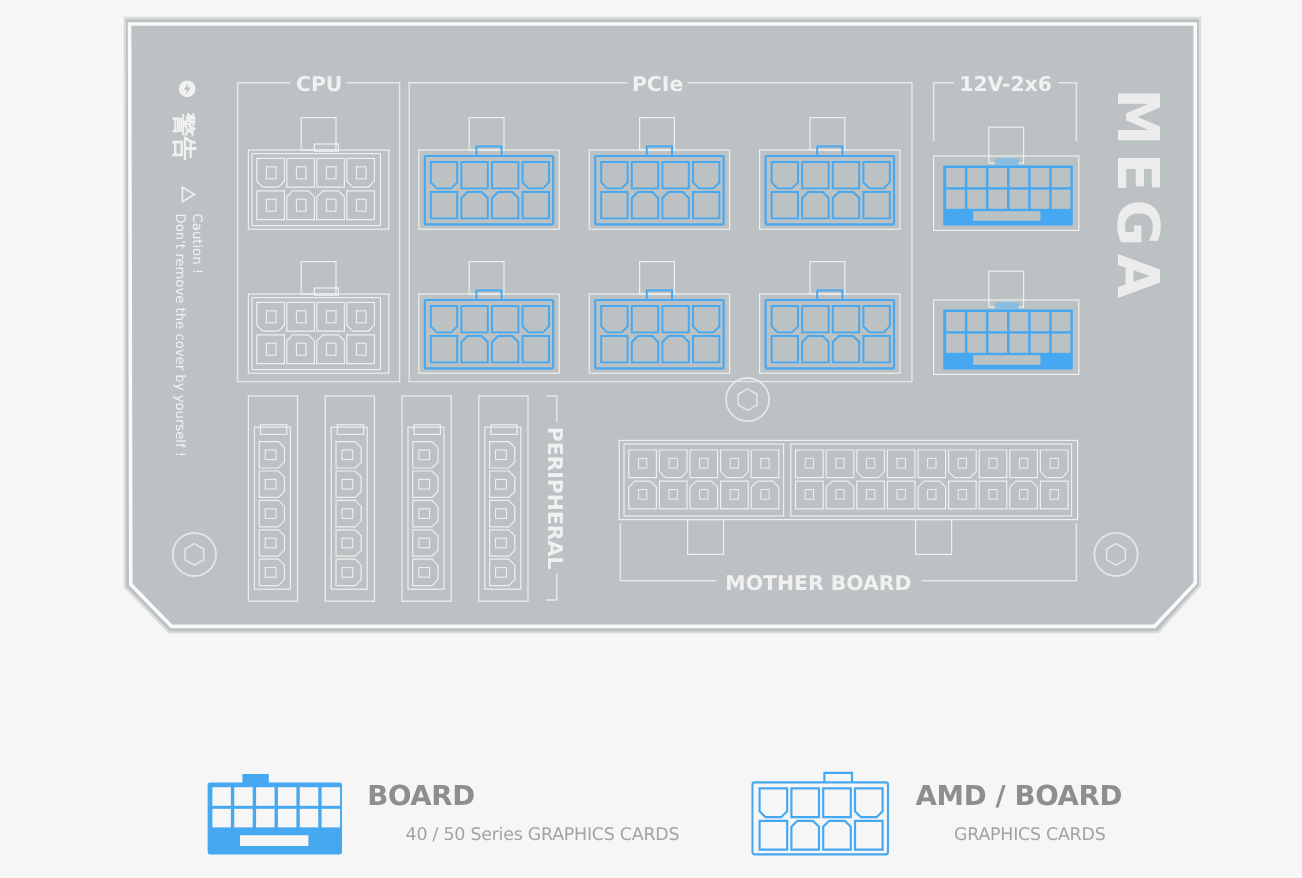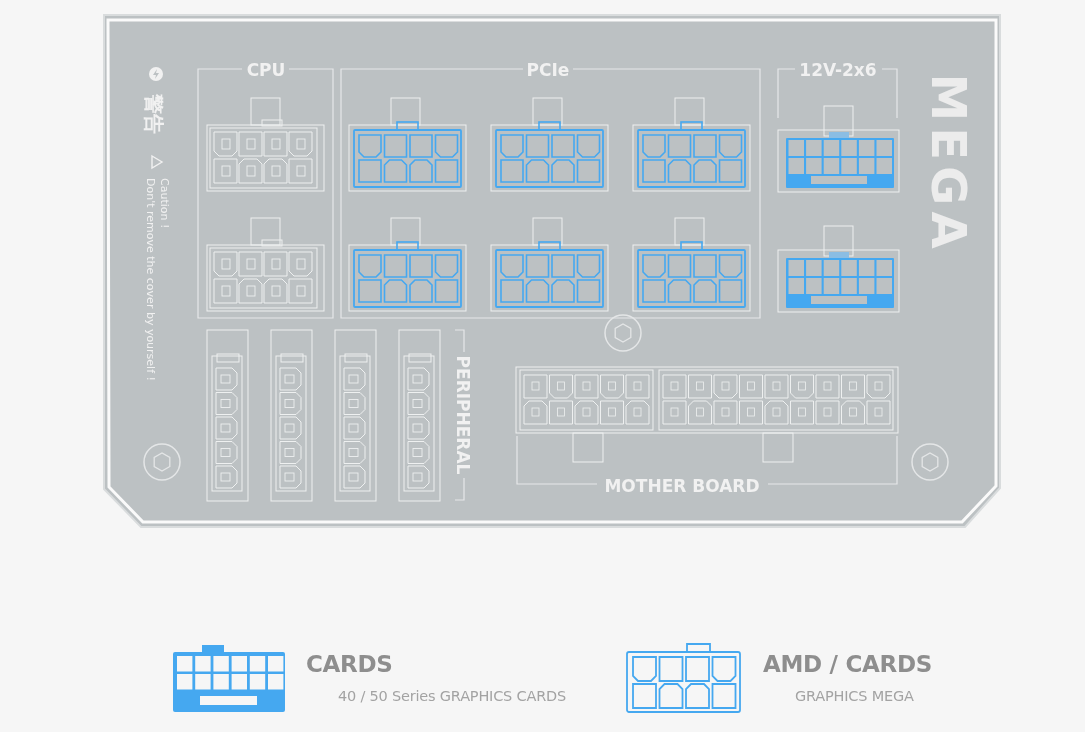--- a/index.html
+++ b/index.html
@@ -429,34 +429,34 @@
         <rect x="96" y="16" width="15.4" height="15.5"></rect>
         <rect x="5" y="34" width="15.4" height="15.5"></rect>
         <rect x="23.2" y="34" width="15.4" height="15.5"></rect>
         <rect x="41.4" y="34" width="15.4" height="15.5"></rect>
         <rect x="59.599999999999994" y="34" width="15.4" height="15.5"></rect>
         <rect x="77.8" y="34" width="15.4" height="15.5"></rect>
         <rect x="96" y="34" width="15.4" height="15.5"></rect>
       </g>
     <rect x="28" y="56" width="57" height="9" fill="#f6f6f6"></rect>
   </svg>
-  <div class="title" style="left:134px; top:11px;">CARDS</div>
+  <div class="title" style="left:134px; top:11px;">BOARD</div>
   <div class="sub" style="left:134px; top:48px;">40 / 50 Series  GRAPHICS CARDS</div>
 </div>
 
 <div class="legend" style="left:626px; width:340px;">
   <svg width="120" height="80">
     <g id="legend-amd-icon" fill="none" stroke="#45a8f0" stroke-width="1.8">
         <path d="M61,12 L61,4 L84,4 L84,12"></path>
         <rect x="1" y="12" width="113" height="60" rx="2"></rect>
         <path d="M7,17 L30,17 L30,36 L25,41 L12,41 L7,36 Z"></path>
         <path d="M33.5,17 L56.5,17 L56.5,41 L33.5,41 Z"></path>
         <path d="M60,17 L83,17 L83,41 L60,41 Z"></path>
         <path d="M86.5,17 L109.5,17 L109.5,36 L104.5,41 L91.5,41 L86.5,36 Z"></path>
         <path d="M7,44 L30,44 L30,68 L7,68 Z"></path>
         <path d="M38.5,44 L51.5,44 L56.5,49 L56.5,68 L33.5,68 L33.5,49 Z"></path>
         <path d="M65,44 L78,44 L83,49 L83,68 L60,68 L60,49 Z"></path>
         <path d="M86.5,44 L109.5,44 L109.5,68 L86.5,68 Z"></path>
       </g>
   </svg>
-  <div class="title" style="left:137px; top:11px;">AMD / CARDS</div>
-  <div class="sub" style="left:137px; top:48px;">GRAPHICS MEGA</div>
+  <div class="title" style="left:137px; top:11px;">AMD / BOARD</div>
+  <div class="sub" style="left:137px; top:48px;">GRAPHICS CARDS</div>
 </div>
 
 </body></html>

